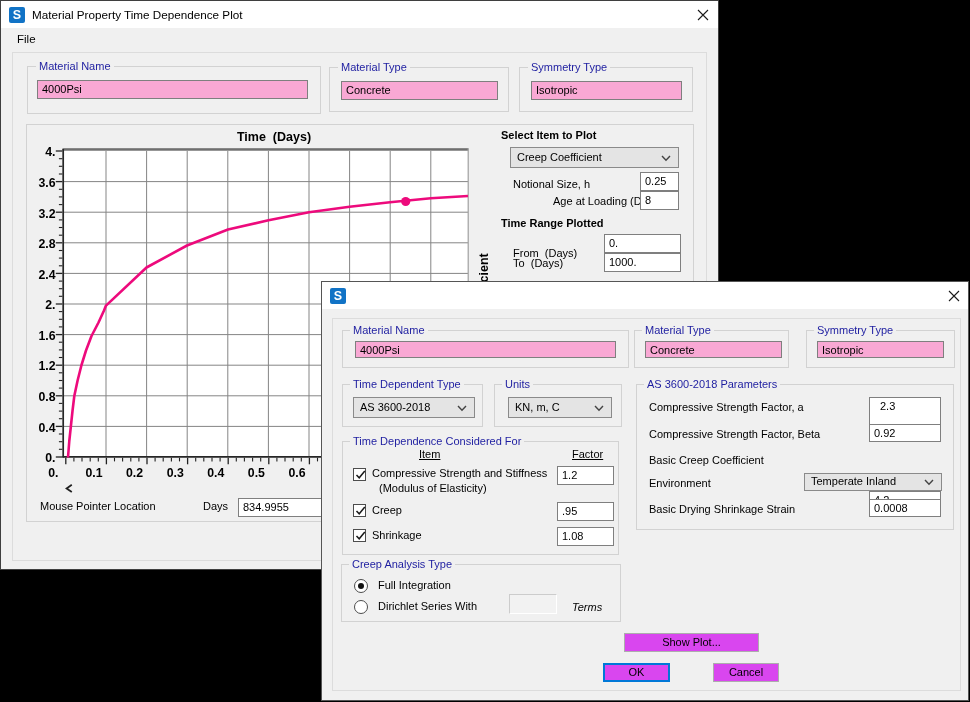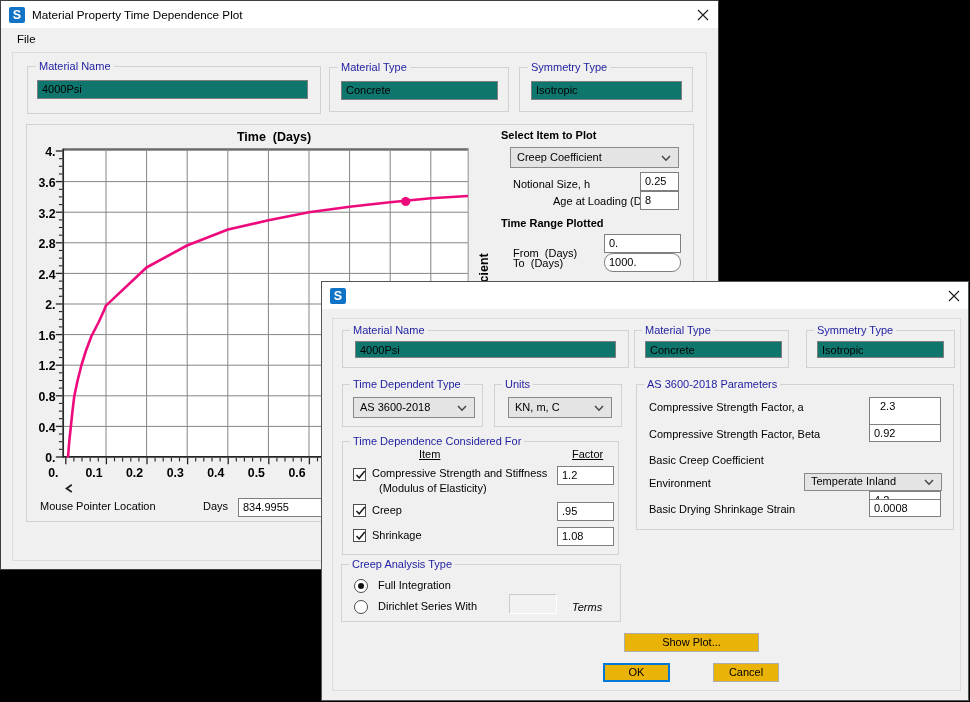--- a/index.html
+++ b/index.html
@@ -9,25 +9,25 @@
 .tb{position:absolute;left:0;top:0;right:0;height:27px;background:#fff;}
 .sic{position:absolute;width:16px;height:16px;background:#1173c6;border-radius:2px;
   color:#fff;font-weight:bold;font-size:12.5px;line-height:16px;text-align:center;}
 .ttl{position:absolute;font-size:11.7px;color:#000;white-space:nowrap;}
 .gb{position:absolute;border:1px solid #d2d2d2;box-sizing:border-box;}
 .pan{position:absolute;border:1px solid #dcdcdc;box-sizing:border-box;}
 .gl{position:absolute;top:-7px;background:#f0f0f0;padding:0 3px;color:#1d1da0;white-space:nowrap;line-height:13px;font-size:11px;}
 .lbl{position:absolute;white-space:nowrap;}
 .fld{position:absolute;border:1px solid #7f7f7f;background:#fff;box-sizing:border-box;
   padding:2px 0 0 4px;white-space:nowrap;overflow:hidden;}
-.ro{background:#0f766e;}
+.ro{background:#f9a8d4;}
 .cmb{position:absolute;border:1px solid #8a8a8a;background:#e4e4e4;box-sizing:border-box;
   padding:3px 0 0 6px;white-space:nowrap;overflow:hidden;}
 .chv{position:absolute;right:7px;top:50%;margin-top:-3px;width:10px;height:7px;}
-.btn{position:absolute;background:#eab308;border:1px solid #adadad;box-sizing:border-box;
+.btn{position:absolute;background:#d946ef;border:1px solid #adadad;box-sizing:border-box;
   text-align:center;}
 .ck{position:absolute;width:13px;height:13px;border:1px solid #4d4d4d;background:#fff;box-sizing:border-box;}
 .rad{position:absolute;width:14px;height:14px;border:1px solid #4d4d4d;background:#fff;
   border-radius:50%;box-sizing:border-box;}
 .rdot{position:absolute;left:3px;top:3px;width:6px;height:6px;border-radius:50%;background:#111;}
 .xg{position:absolute;}
 b{font-weight:bold;}
 </style></head><body>
 
 <div class="dlg" style="left:0;top:0;width:719px;height:570px;z-index:1;border-color:#3f3f3f">
@@ -199,21 +199,21 @@
         <path d="M1 1 L5 5.2 L9 1" fill="none" stroke="#434343" stroke-width="1.4"></path>
       </svg></div>
 <div class="lbl" style="left:512px;top:177px;">Notional Size, h</div>
 <div class="fld" style="left:639px;top:171px;width:39px;height:19px;">0.25</div>
 <div class="lbl" style="left:512px;top:194px;margin-left:40px;">Age at Loading (Days)</div>
 <div class="fld" style="left:639px;top:190px;width:39px;height:19px;">8</div>
 <div class="lbl" style="left:500px;top:216px;"><b>Time Range Plotted</b></div>
 <div class="lbl" style="left:512px;top:223px;margin-top:23px;">From&nbsp;&nbsp;(Days)</div>
 <div class="fld" style="left:603px;top:233px;width:77px;height:19px;">0.</div>
 <div class="lbl" style="left:512px;top:256px;">To&nbsp;&nbsp;(Days)</div>
-<div class="fld" style="left:603px;top:252px;width:77px;height:19px;border-radius:9px;">1000.</div>
+<div class="fld" style="left:603px;top:252px;width:77px;height:19px;">1000.</div>
 <div class="lbl" style="left:39px;top:499px;">Mouse Pointer Location</div>
 <div class="lbl" style="left:202px;top:499px;">Days</div>
 <div class="fld" style="left:237px;top:497px;width:93px;height:19px;">834.9955</div>
 </div>
 <div class="dlg" style="left:321px;top:281px;width:648px;height:420px;z-index:3;border-color:#555;">
 <div class="tb"></div>
 <div class="sic" style="left:8px;top:6px;">S</div>
 <svg class="xg" style="left:626px;top:8px" width="12" height="12" viewBox="0 0 12 12">
       <path d="M1 1 L11 11 M11 1 L1 11" stroke="#1a1a1a" stroke-width="1.1"></path>
     </svg>

